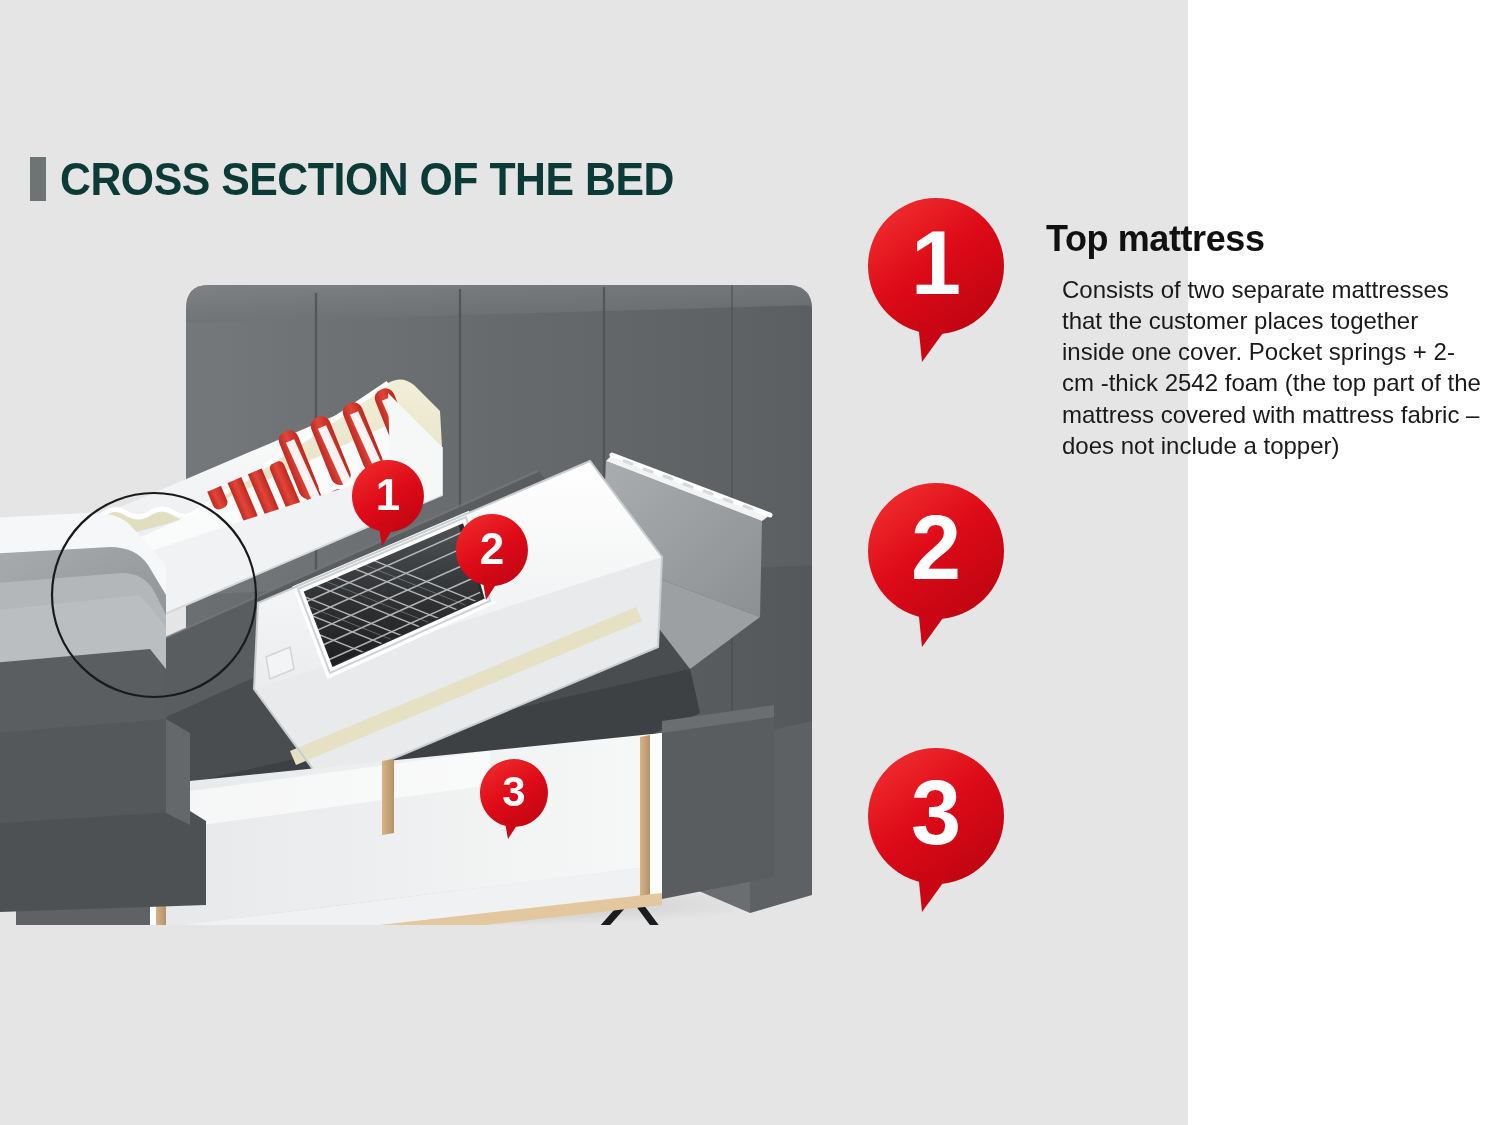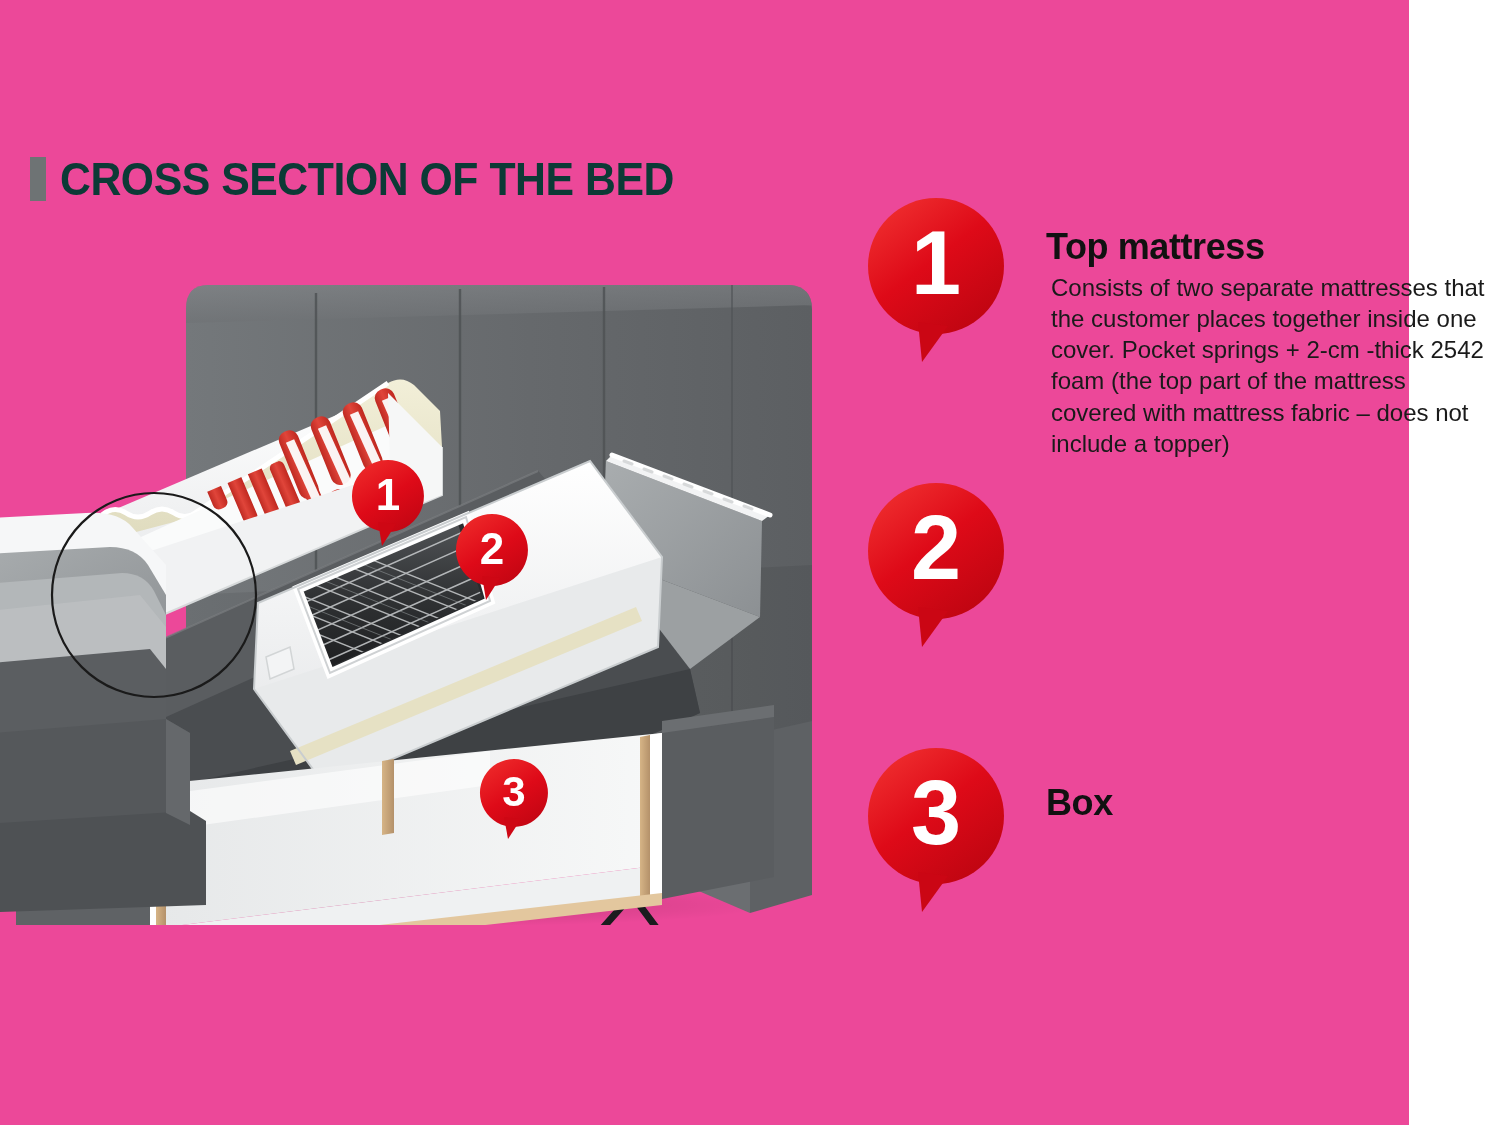--- a/index.html
+++ b/index.html
@@ -1,17 +1,17 @@
 <!DOCTYPE html>
 <html><head>
 <meta charset="utf-8">
 <style>
   html,body{margin:0;padding:0;background:#ffffff;}
   body{width:1500px;height:1125px;overflow:hidden;font-family:"Liberation Sans",sans-serif;}
-  .stage{position:relative;width:1409px;height:1125px;background:#ec4899;}
+  .stage{position:relative;width:1188px;height:1125px;background:#e5e5e5;}
 
   
   .title-row{position:absolute;left:30px;top:152px;display:flex;align-items:center;gap:14px;}
   .title-bar{width:16px;height:44px;background:#6E7374;flex:none;}
   .title-text{font-size:46px;font-weight:bold;letter-spacing:-0.5px;color:#0C3A36;
               font-family:"Liberation Sans",sans-serif;white-space:nowrap;
               transform:scaleX(0.93);transform-origin:left center;}
 
   
   .illus{position:absolute;left:-10px;top:265px;width:860px;height:660px;}
@@ -21,24 +21,24 @@
   .legend{position:absolute;left:866px;top:196px;width:634px;}
   .legend-item{position:relative;display:flex;align-items:flex-start;}
   .legend-item.i1{height:285px;}
   .legend-item.i2{height:265px;}
   .legend-item.i3{height:180px;}
 
   .pin-big{position:relative;width:146px;height:172px;flex:none;}
   .pin-big svg{display:block;}
 
   .legend-text{padding-left:34px;padding-top:24px;}
-  .legend-h{font-size:36px;font-weight:bold;color:#111111;line-height:1.05;margin:8px 0 6px 0;
+  .legend-h{font-size:36px;font-weight:bold;color:#111111;line-height:1.05;margin:0 0 6px 0;
             letter-spacing:-0.4px;white-space:nowrap;}
   .legend-h.wide{font-size:35px;}
-  .legend-p{font-size:24px;color:#1a1a1a;line-height:1.30;margin:5px;max-width:500px;}
+  .legend-p{font-size:24px;color:#1a1a1a;line-height:1.30;margin:16px;max-width:500px;}
   .legend-p b{font-weight:bold;}
 
   .i2 .legend-text{padding-top:28px;}
   .i3 .legend-text{padding-top:30px;}
 </style>
 </head>
 <body>
 
 <div class="stage">
 
@@ -354,18 +354,17 @@
               <stop offset="0.45" stop-color="#DE0A18"></stop>
               <stop offset="1" stop-color="#BA0410"></stop>
             </linearGradient>
           </defs>
           <circle cx="70" cy="70" r="68" fill="url(#lp3)"></circle>
           <path d="M52,126 L56,166 L82,130 Z" fill="#CB0614"></path>
           <text x="70" y="98" text-anchor="middle" font-family="Liberation Sans, sans-serif" font-size="90" font-weight="bold" fill="#FFFFFF">3</text>
         </svg>
       </div>
       <div class="legend-text">
-        <div class="legend-h">Box</div>
       </div>
     </div>
 
   </div>
 </div>
 
 </body></html>

